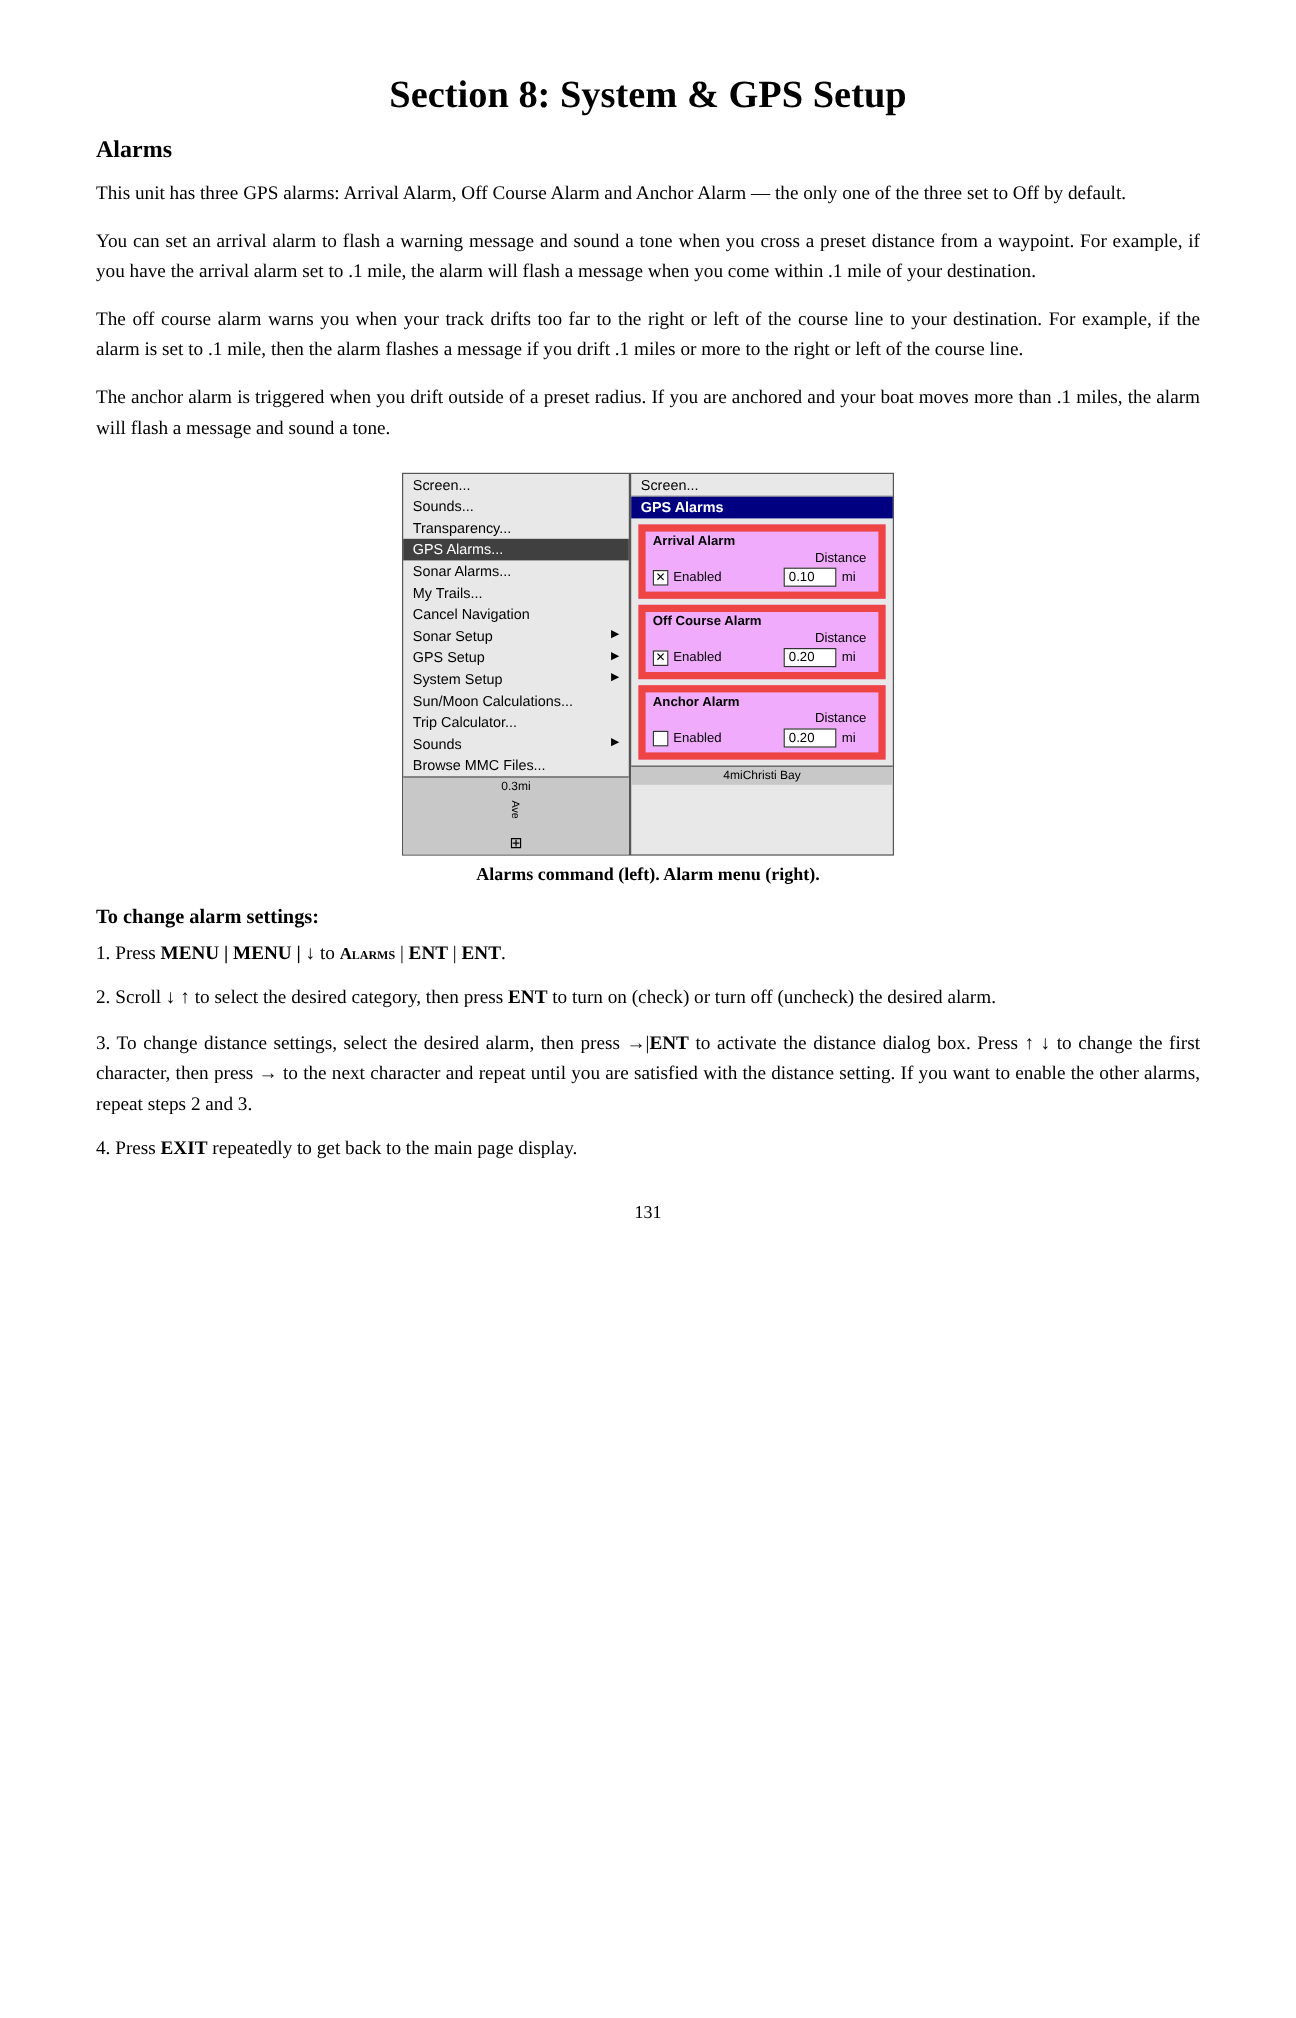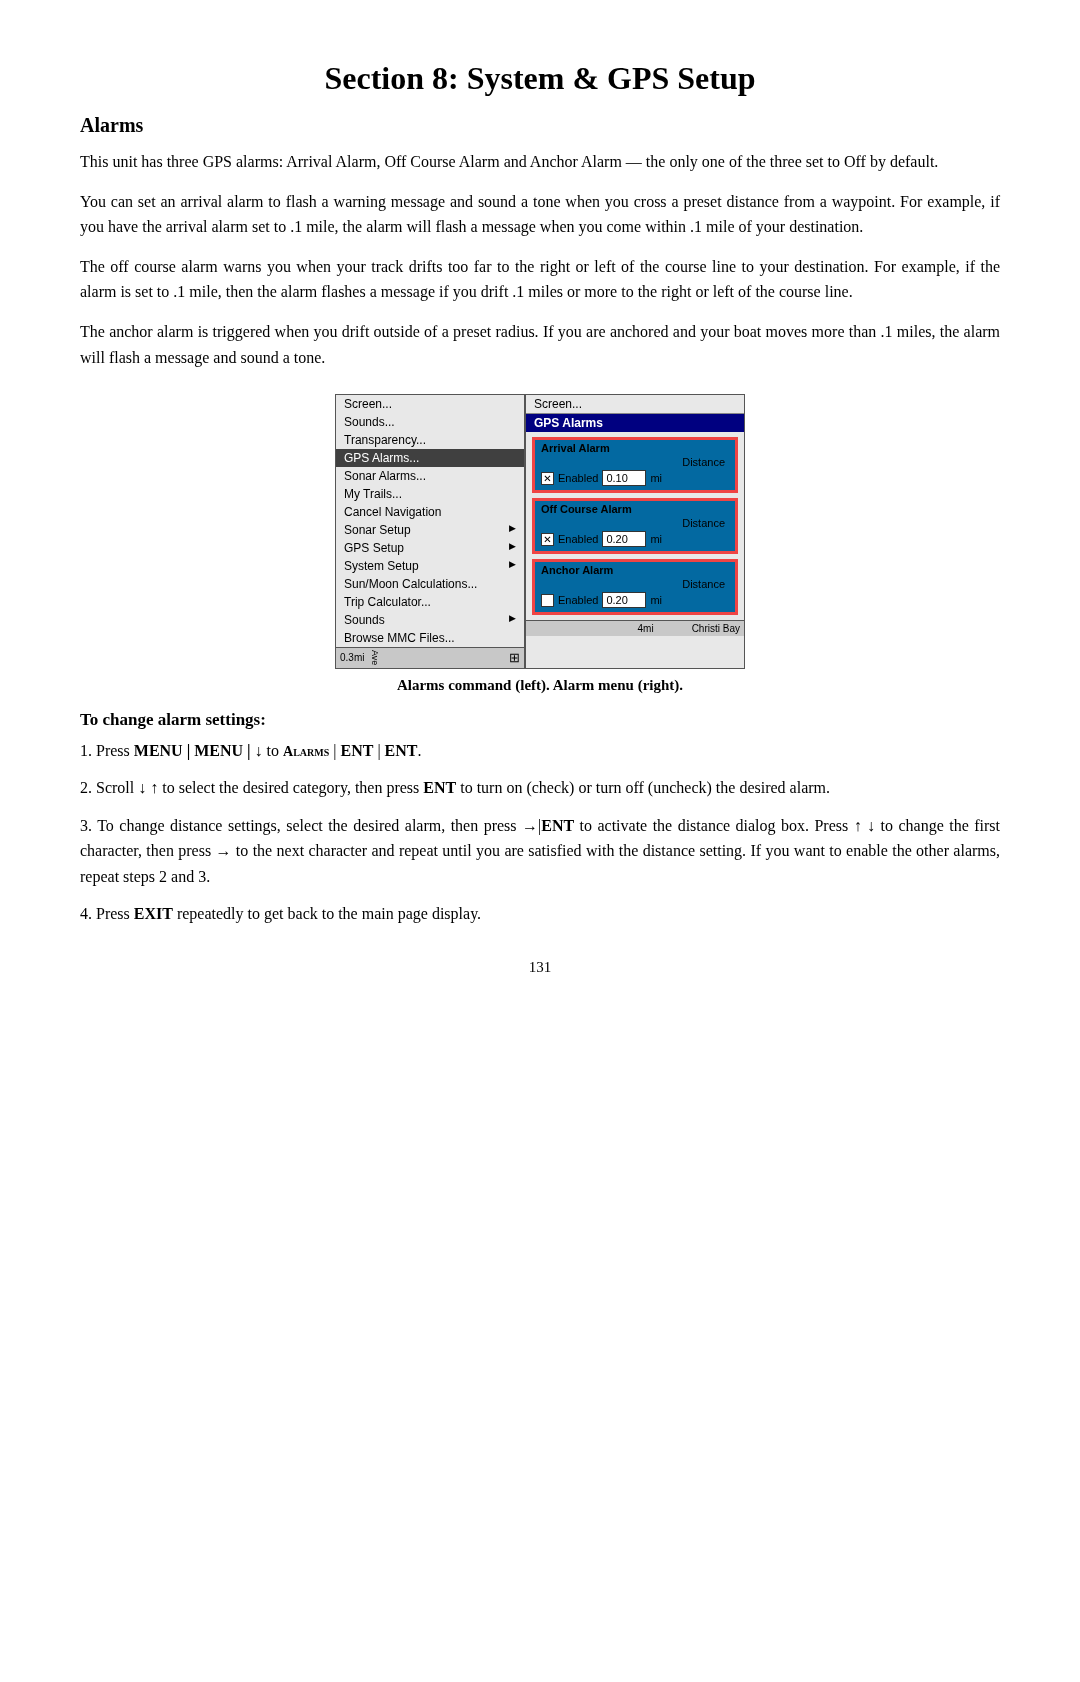--- a/index.html
+++ b/index.html
@@ -77,20 +77,21 @@
     }
 
     .menu-bottom-bar {
       display: flex;
       align-items: center;
       border-top: 1px solid #555;
       background: #c8c8c8;
       padding: 2px 4px;
       font-size: 10px;
       gap: 6px;
+      flex-direction: column;
     }
 
     .alarm-panel {
       border: 1.5px solid #555;
       background: #e8e8e8;
       font-family: Arial, sans-serif;
       font-size: 12px;
       width: 220px;
     }
 
@@ -100,24 +101,24 @@
       padding: 2px 8px;
       font-weight: bold;
     }
 
     .alarm-panel-screen {
       padding: 2px 8px;
       border-bottom: 1px solid #888;
     }
 
     .alarm-group {
-      border: 3px solid #ef4444;
+      border: 6px solid #ef4444;
       margin: 5px 6px;
       padding: 2px 6px 4px 6px;
-      background: #0369a1;
+      background: #f0abfc;
     }
 
     .alarm-group-title {
       font-weight: bold;
       margin-bottom: 2px;
       font-size: 11px;
     }
 
     .alarm-distance-label {
       text-align: right;
@@ -154,36 +155,36 @@
       font-size: 11px;
     }
 
     .distance-input {
       border: 1.5px solid #333;
       background: #fff;
       padding: 1px 3px;
       width: 44px;
       font-size: 11px;
       font-family: Arial, sans-serif;
+      margin-left: 48px;
     }
 
     .mi-label {
       font-size: 11px;
     }
 
     .alarm-panel-bottom {
       display: flex;
       align-items: center;
-      justify-content: flex-end;
+      justify-content: center;
       border-top: 1px solid #555;
       background: #c8c8c8;
       padding: 2px 4px;
       font-size: 10px;
       margin-top: 4px;
-      gap: 38px;
     }
 
     .figure-caption {
       text-align: center;
       font-size: 15px;
       font-weight: bold;
       margin-bottom: 16px;
     }
 
     .subsection-heading {

